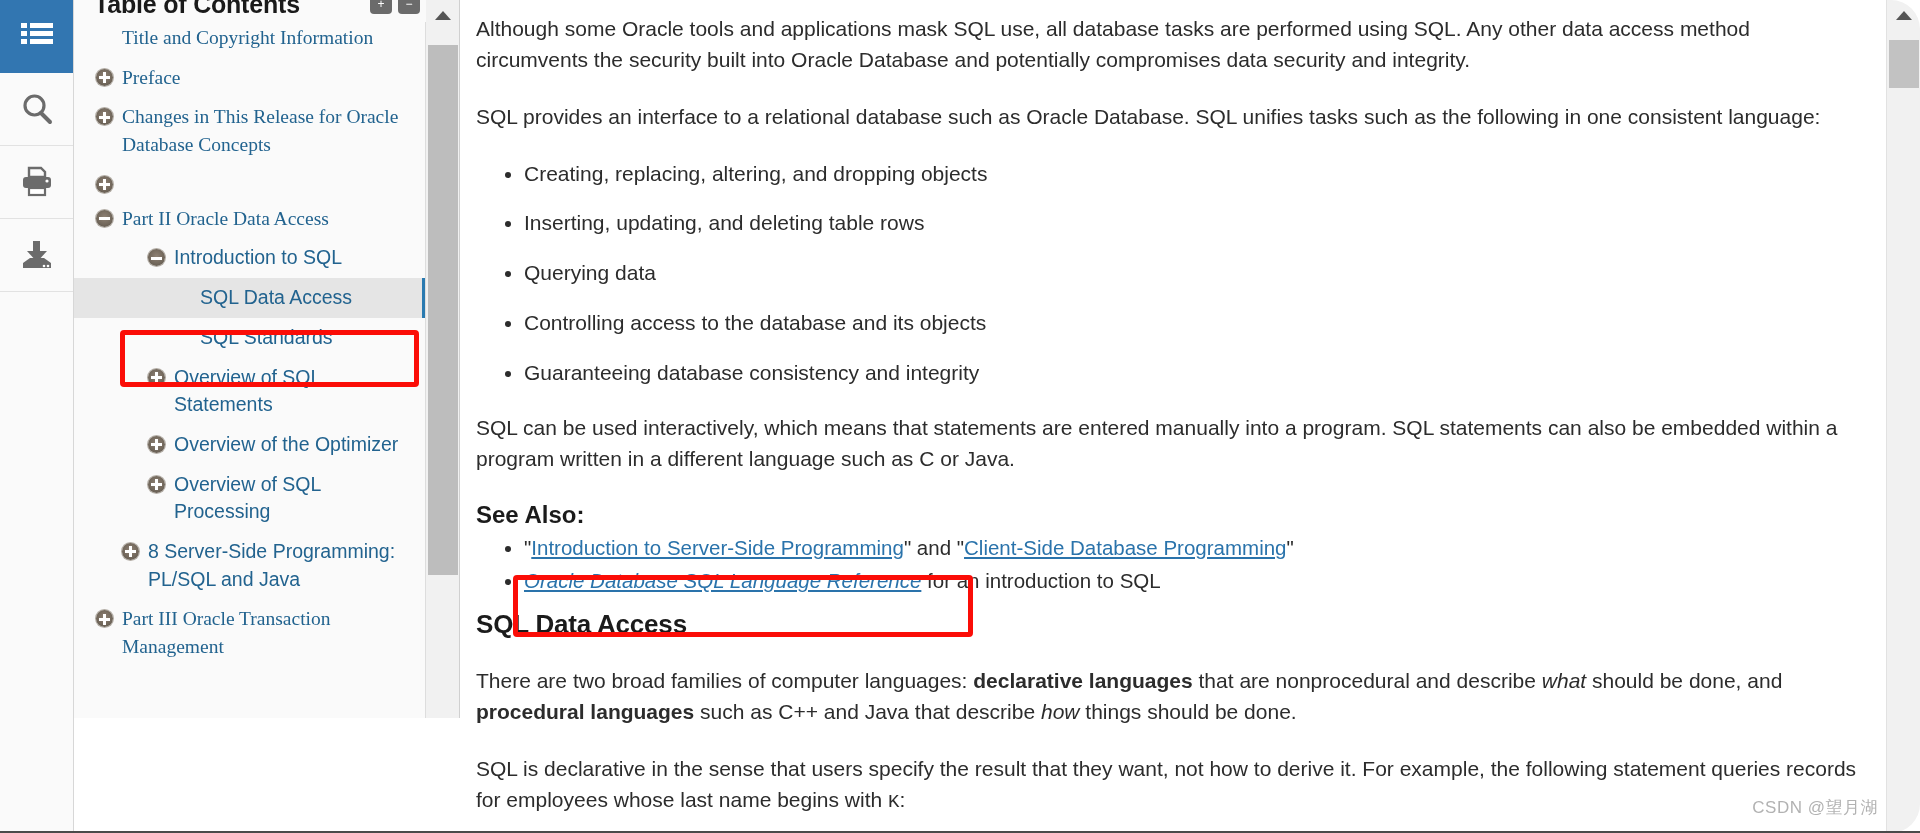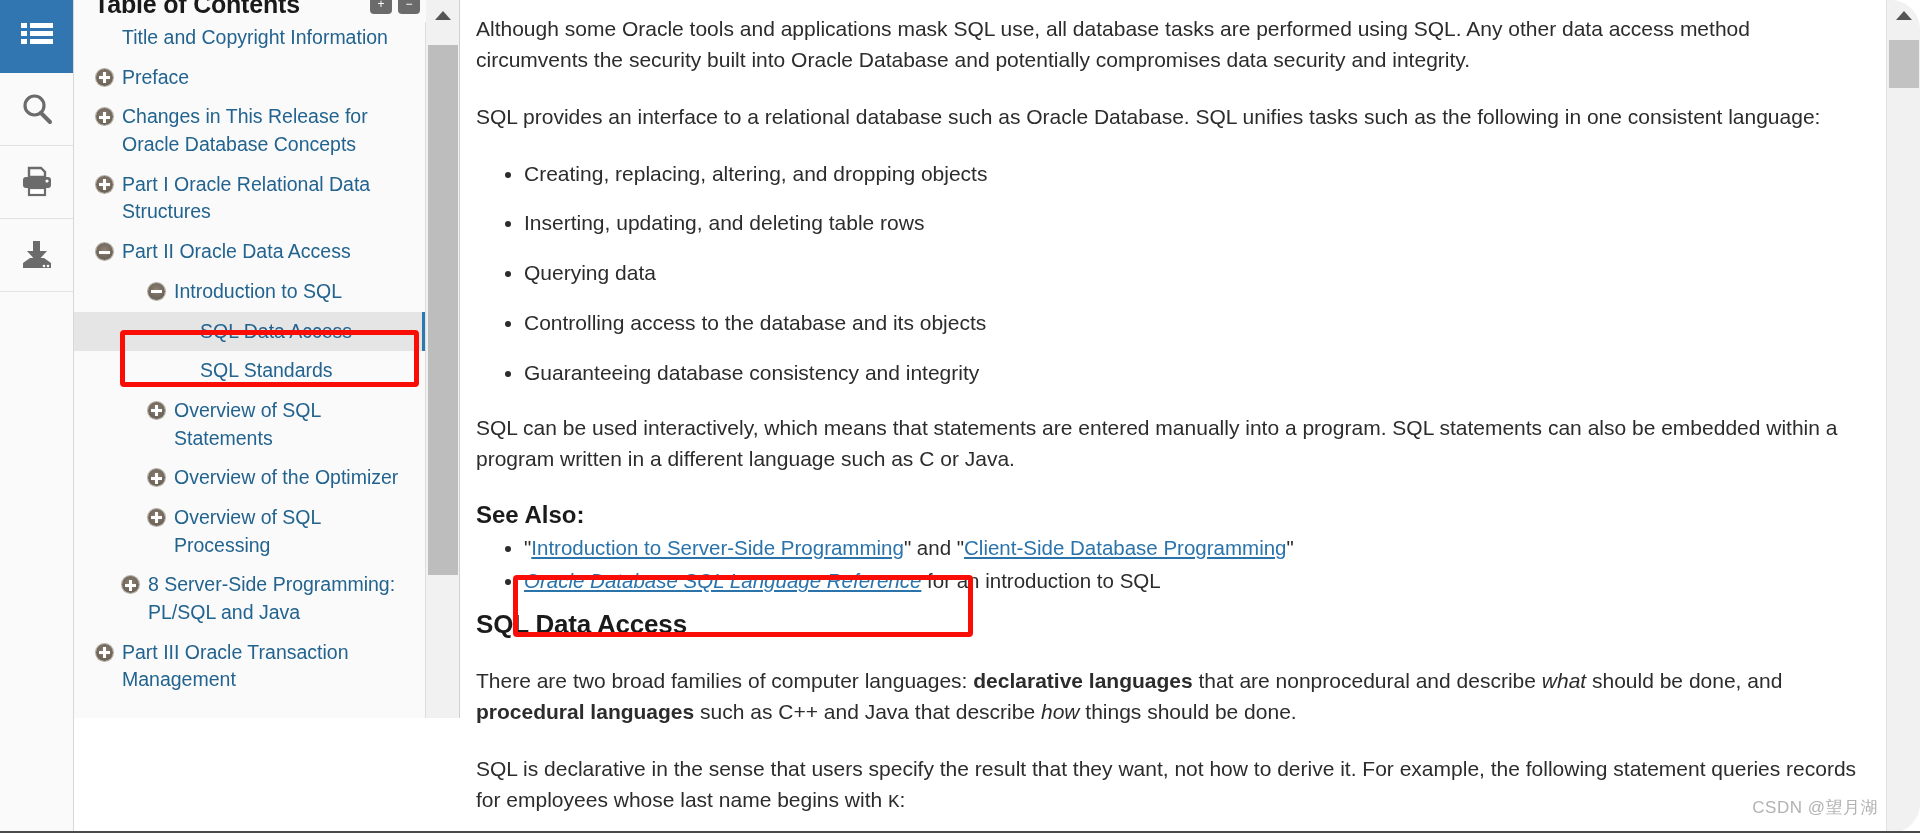--- a/index.html
+++ b/index.html
@@ -131,21 +131,21 @@
   .toc-item .tgl.plus::after {
     content: "";
     position: absolute;
     left: 7px; top: 3.5px;
     width: 3px; height: 11px;
     background: #ffffff;
   }
   .toc-item .tgl.none { background: transparent; box-shadow: none; }
   .toc-label { flex: 1; }
 
-  .lvl0 { padding-left: 22px; }
+  .lvl0 { padding-left: 22px; font-family: Liberation Serif, serif; }
   .lvl1 { padding-left: 48px; }
   .lvl2 { padding-left: 74px; }
   .lvl3 { padding-left: 100px; }
 
   .toc-item.selected {
     background: #e5e5e5;
   }
   .toc-item.selected .sel-bar {
     position: absolute;
     right: -2px;
@@ -377,21 +377,20 @@
           <li class="toc-item lvl0">
             <span class="tgl plus"></span>
             <span class="toc-label">Preface</span>
           </li>
           <li class="toc-item lvl0">
             <span class="tgl plus"></span>
             <span class="toc-label">Changes in This Release for Oracle Database Concepts</span>
           </li>
           <li class="toc-item lvl0">
             <span class="tgl plus"></span>
-            <span class="toc-label">Part I Oracle Relational Data Structures</span>
           </li>
           <li class="toc-item lvl0">
             <span class="tgl minus"></span>
             <span class="toc-label">Part II Oracle Data Access</span>
           </li>
           <li class="toc-item lvl2">
             <span class="tgl minus"></span>
             <span class="toc-label">Introduction to SQL</span>
           </li>
           <li class="toc-item lvl3 selected">

